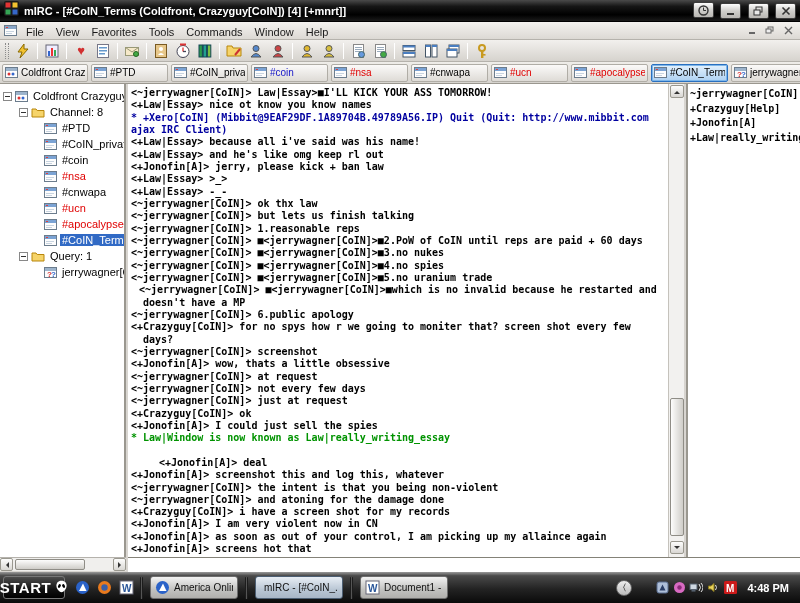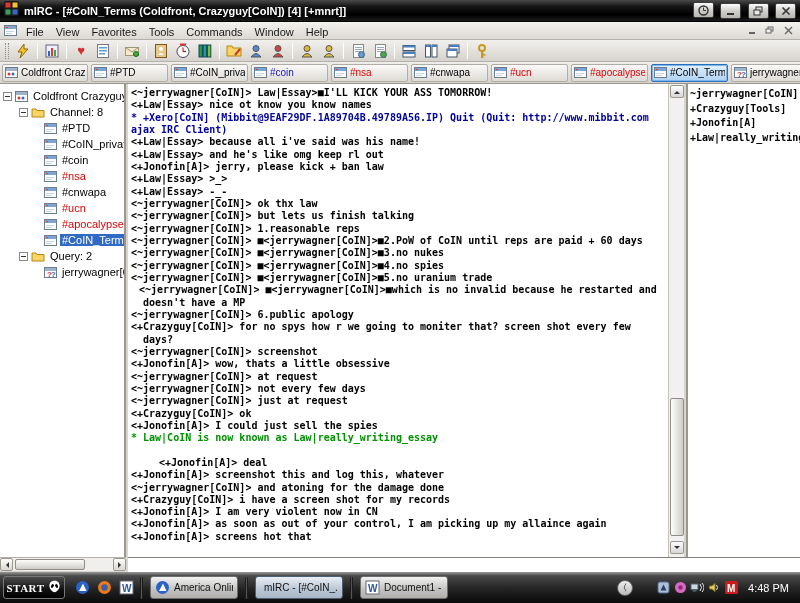--- a/index.html
+++ b/index.html
@@ -86,36 +86,36 @@
   #editbox{position:absolute;left:128px;top:557px;width:672px;height:14px;background:#fff;
     border-top:1px solid #848278;}
   #editbox input{width:100%;height:12px;border:none;outline:none;margin:0;padding:0 2px;
     font-family:"DejaVu Sans Mono",monospace;font-size:10px;}
 
   
   #taskbar{position:absolute;left:0;top:572px;width:800px;height:31px;
     background:linear-gradient(180deg,#9a9a9a 0%,#4a4a4a 12%,#232323 55%,#0a0a0a 100%);
     display:flex;align-items:center;padding:0 3px;}
   #start-btn{height:23px;width:62px;background:linear-gradient(180deg,#4c4c4c,#111 60%,#000);
-    border:1px solid #777;border-radius:3px;color:#fff;font-weight:bold;font-size:11px;
-    display:flex;align-items:center;justify-content:center;gap:4px;letter-spacing:0.5px;font-family:Liberation Serif, serif;}
+    border:1px solid #777;border-radius:3px;color:#fff;font-weight:bold;font-size:15px;
+    display:flex;align-items:center;justify-content:center;gap:4px;letter-spacing:0.5px;}
   .ql-ico{width:18px;height:18px;display:inline-flex;align-items:center;justify-content:center;margin:0 2px;}
   .task-sep{width:3px;height:22px;background:linear-gradient(90deg,#000,#555,#000);margin:0 3px;border-radius:1px;}
   .task-btn{height:23px;width:88px;margin:0 4px;background:linear-gradient(180deg,#f2f2f2,#c2c2c0 60%,#b0afac);
     border:1px solid #6d6d6d;border-radius:3px;display:flex;align-items:center;padding:0 4px;
     font-size:10px;color:#111;white-space:nowrap;overflow:hidden;}
   .task-btn .lbl{margin-left:4px;overflow:hidden;}
   .task-btn.active{background:linear-gradient(180deg,#e8eef5,#b9c6d4 60%,#a8b6c6);border-color:#4d5f73;}
   #task-spacer{flex:1;}
   #tray-chevron{width:16px;height:16px;border-radius:8px;background:linear-gradient(180deg,#eee,#bbb);
     border:1px solid #666;display:flex;align-items:center;justify-content:center;font-size:9px;color:#333;
     margin-right:6px;}
   #tray{display:flex;align-items:center;gap:3px;}
   .tray-ico{width:14px;height:14px;display:inline-flex;align-items:center;justify-content:center;}
-  #clock{color:#fff;font-size:11px;font-weight:normal;margin:0 8px 0 10px;white-space:nowrap;}
+  #clock{color:#fff;font-size:11px;font-weight:bold;margin:0 8px 0 10px;white-space:nowrap;}
 </style>
 </head>
 <body>
 
 <div id="screen">
 
   <div id="titlebar">
     <span class="tb-ico" id="app-icon"><span class="" style="display: inline-flex;">
           <svg width="15" height="15">
             <rect width="15" height="15" rx="2" fill="#1a1a1a"></rect>
@@ -610,21 +610,21 @@
         </span>
         <span class="tree-lbl sel">#CoIN_Terms</span>
       </div>
       <div class="tree-row" style="padding-left: 19px;">
         <span class="tree-exp"></span>
         <span class="tree-ico" style="display: inline-flex;">
           <svg width="14" height="11">
             <path d="M1 3.5 L1 2 L5 2 L6.2 3.5 L13 3.5 L13 10 L1 10 Z" fill="#f6d46a" stroke="#b8860b"></path>
           </svg>
         </span>
-        <span class="tree-lbl">Query: 2</span>
+        <span class="tree-lbl">Query: 1</span>
       </div>
       <div class="tree-row" style="padding-left: 44px;">
         <span class="tree-ico" style="display: inline-flex;">
           <svg width="13" height="11">
             <rect x="0.5" y="0.5" width="12" height="10" fill="#fdfdfd" stroke="#6b7c8d"></rect>
             <rect x="1" y="1" width="11" height="3" fill="#9db4cc"></rect>
             <text x="3" y="9.5" font-size="8" font-weight="bold" fill="#d33">?</text>
             <text x="7" y="9.5" font-size="8" font-weight="bold" fill="#36c">?</text>
           </svg>
         </span>
@@ -663,44 +663,45 @@
       <div class="chat-line" style="color: rgb(0, 0, 0);">&lt;~jerrywagner[CoIN]&gt; 6.public apology</div>
       <div class="chat-line" style="color: rgb(0, 0, 0);">&lt;+Crazyguy[CoIN]&gt; for no spys how r we going to moniter that? screen shot every few</div>
       <div class="chat-line" style="color: rgb(0, 0, 0);">  days?</div>
       <div class="chat-line" style="color: rgb(0, 0, 0);">&lt;~jerrywagner[CoIN]&gt; screenshot</div>
       <div class="chat-line" style="color: rgb(0, 0, 0);">&lt;+Jonofin[A]&gt; wow, thats a little obsessive</div>
       <div class="chat-line" style="color: rgb(0, 0, 0);">&lt;~jerrywagner[CoIN]&gt; at request</div>
       <div class="chat-line" style="color: rgb(0, 0, 0);">&lt;~jerrywagner[CoIN]&gt; not every few days</div>
       <div class="chat-line" style="color: rgb(0, 0, 0);">&lt;~jerrywagner[CoIN]&gt; just at request</div>
       <div class="chat-line" style="color: rgb(0, 0, 0);">&lt;+Crazyguy[CoIN]&gt; ok</div>
       <div class="chat-line" style="color: rgb(0, 0, 0);">&lt;+Jonofin[A]&gt; I could just sell the spies</div>
-      <div class="chat-line" style="color: rgb(0, 147, 0);">* Law|CoIN is now known as Law|really_writing_essay</div>
+      <div class="chat-line" style="color: rgb(0, 147, 0);">* Law|Window is now known as Law|really_writing_essay</div>
       <div class="chat-line" style="color: rgb(0, 0, 0);"></div>
       <div class="chat-line" style="color: rgb(0, 0, 0); margin-left: 28px;">&lt;+Jonofin[A]&gt; deal</div>
       <div class="chat-line" style="color: rgb(0, 0, 0);">&lt;+Jonofin[A]&gt; screenshot this and log this, whatever</div>
+      <div class="chat-line" style="color: rgb(0, 0, 0);">&lt;~jerrywagner[CoIN]&gt; the intent is that you being non-violent</div>
       <div class="chat-line" style="color: rgb(0, 0, 0);">&lt;~jerrywagner[CoIN]&gt; and atoning for the damage done</div>
       <div class="chat-line" style="color: rgb(0, 0, 0);">&lt;+Crazyguy[CoIN]&gt; i have a screen shot for my records</div>
       <div class="chat-line" style="color: rgb(0, 0, 0);">&lt;+Jonofin[A]&gt; I am very violent now in CN</div>
       <div class="chat-line" style="color: rgb(0, 0, 0);">&lt;+Jonofin[A]&gt; as soon as out of your control, I am picking up my allaince again</div>
       <div class="chat-line" style="color: rgb(0, 0, 0);">&lt;+Jonofin[A]&gt; screens hot that</div>
     </div>
 
   <div id="chat-vscroll">
     <span class="sb-btn" style="top: 1px; position: absolute;">
         <span class="tri up"></span>
       </span>
     <div id="vthumb"></div>
     <span class="sb-btn" style="top: 457px; position: absolute;">
         <span class="tri down"></span>
       </span>
   </div>
 
   <div id="userlist">
       <div class="user-row">~jerrywagner[CoIN]</div>
-      <div class="user-row">+Crazyguy[Tools]</div>
+      <div class="user-row">+Crazyguy[Help]</div>
       <div class="user-row">+Jonofin[A]</div>
       <div class="user-row">+Law|really_writing_essay</div>
     </div>
 
   <div id="editbox">
     <input type="text" value="" style="">
   </div>
 
   <div id="taskbar">
     <div id="start-btn">

